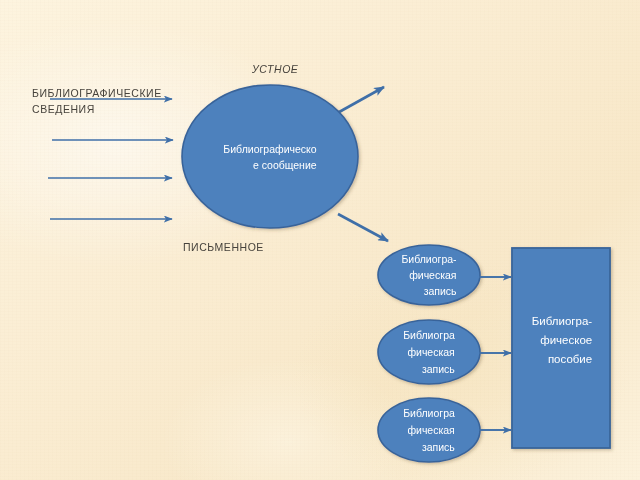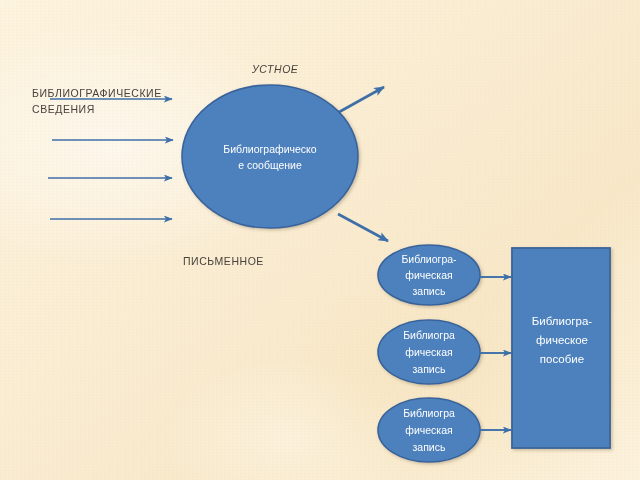--- a/index.html
+++ b/index.html
@@ -31,26 +31,26 @@
     position:absolute;
     color:#46423c;
     font-size:10.5px;
     letter-spacing:.55px;
     line-height:16px;
     white-space:pre;
     font-family:"Liberation Sans","DejaVu Sans",sans-serif;
   }
   #lbl-biblio-svedeniya{left:32px;top:55px;margin-top:30px;}
   #lbl-ustnoe{left:252px;top:61px;font-style:italic;}
-  #lbl-pismennoe{left:183px;top:239px;margin-top:14px;}
+  #lbl-pismennoe{left:183px;top:239px;}
 
   .shape-text{
     position:absolute;
     color:#ffffff;
-    text-align:center;
+    text-align:right;
     font-size:10.5px;
     line-height:15px;
     font-family:"Liberation Sans","DejaVu Sans",sans-serif;
     white-space:pre-line;
     display:flex;align-items:center;justify-content:center;
     pointer-events:none;
   }
   #txt-center{left:196px;top:128px;width:148px;height:58px;font-size:10.5px;line-height:16px;}
   #txt-rec1{left:386px;top:249px;width:86px;height:52px;line-height:16px;}
   #txt-rec2{left:386px;top:325px;width:86px;height:54px;line-height:17px;}

